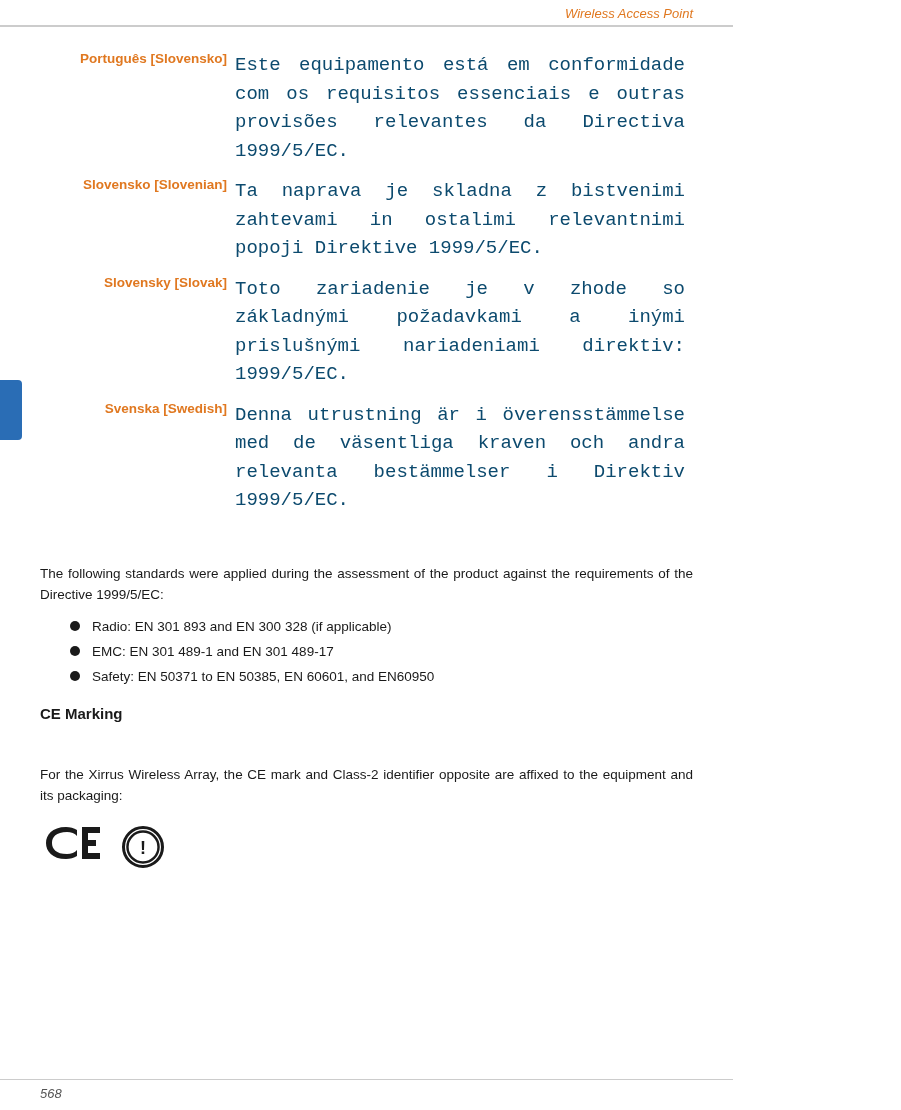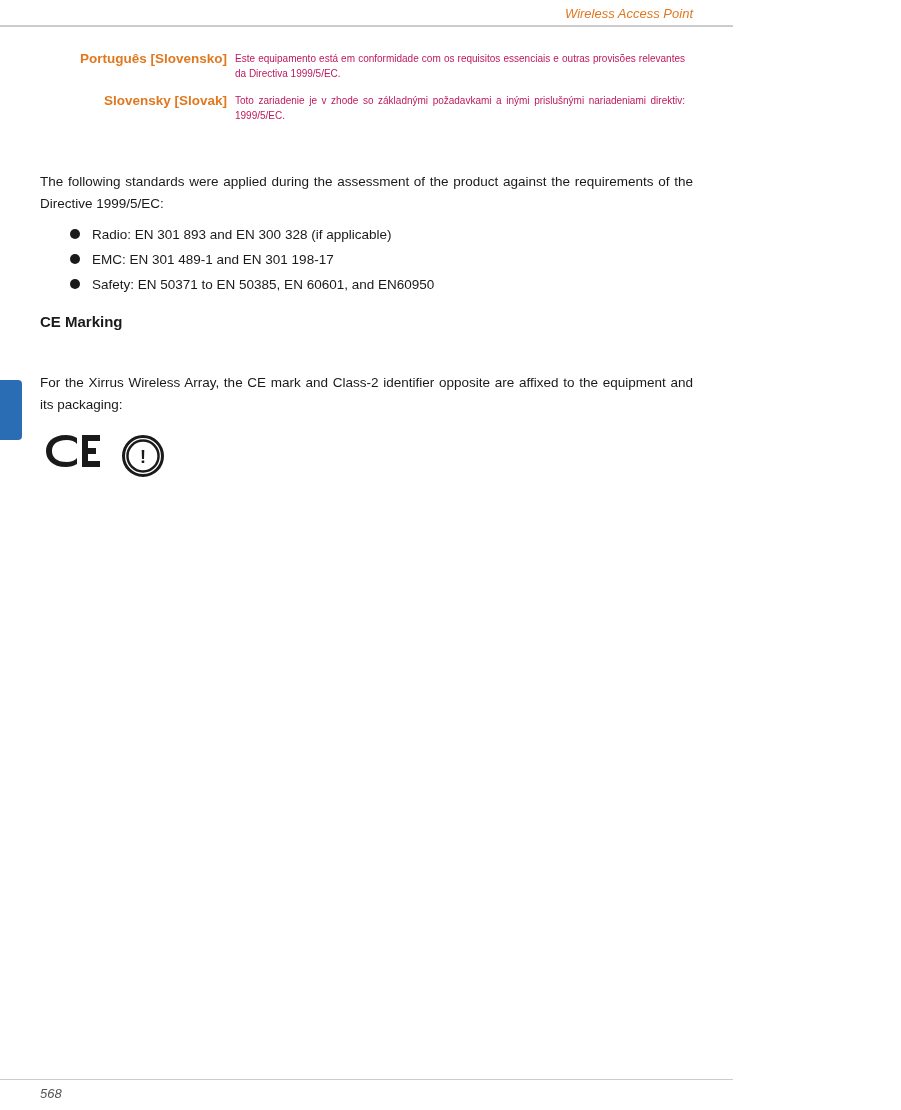--- a/index.html
+++ b/index.html
@@ -60,23 +60,23 @@
       font-family: Arial, sans-serif;
       font-size: 13.5px;
       font-weight: bold;
       text-align: right;
       white-space: nowrap;
       padding-right: 14px;
       width: 195px;
     }
 
     .lang-text {
-      font-family: Liberation Sans, sans-serif;
-      font-size: 10px;
-      color: #be185d;
+      font-family: Liberation Mono, monospace;
+      font-size: 19px;
+      color: #0c4a6e;
       line-height: 1.5;
       text-align: justify;
     }
 
     
     .section-heading {
       font-family: Arial, sans-serif;
       font-size: 15px;
       font-weight: bold;
       color: #1a1a1a;
@@ -202,36 +202,44 @@
 
   <div class="content">
 
     <table class="lang-table">
       <tbody>
         <tr>
           <td class="lang-label">Português [Slovensko]</td>
           <td class="lang-text">Este equipamento está em conformidade com os requisitos essenciais e outras provisões relevantes da Directiva 1999/5/EC.</td>
         </tr>
         <tr>
+          <td class="lang-label">Slovensko [Slovenian]</td>
+          <td class="lang-text">Ta naprava je skladna z bistvenimi zahtevami in ostalimi relevantnimi popoji Direktive 1999/5/EC.</td>
+        </tr>
+        <tr>
           <td class="lang-label">Slovensky [Slovak]</td>
           <td class="lang-text">Toto zariadenie je v zhode so základnými požadavkami a inými prislušnými nariadeniami direktiv: 1999/5/EC.</td>
+        </tr>
+        <tr>
+          <td class="lang-label">Svenska [Swedish]</td>
+          <td class="lang-text">Denna utrustning är i överensstämmelse med de väsentliga kraven och andra relevanta bestämmelser i Direktiv 1999/5/EC.</td>
         </tr>
       </tbody>
     </table>
 
     <div class="assessment-section">
       <div class="section-body">The following standards were applied during the assessment of the product against the requirements of the Directive 1999/5/EC:</div>
       <ul class="bullet-list">
         <li>
           <span class="bullet-dot"></span>
           <span>Radio: EN 301 893 and EN 300 328 (if applicable)</span>
         </li>
         <li>
           <span class="bullet-dot"></span>
-          <span>EMC: EN 301 489-1 and EN 301 198-17</span>
+          <span>EMC: EN 301 489-1 and EN 301 489-17</span>
         </li>
         <li>
           <span class="bullet-dot"></span>
           <span>Safety: EN 50371 to EN 50385, EN 60601, and EN60950</span>
         </li>
       </ul>
     </div>
 
     <div class="ce-marking-section">
       <div class="section-heading">CE Marking</div>

